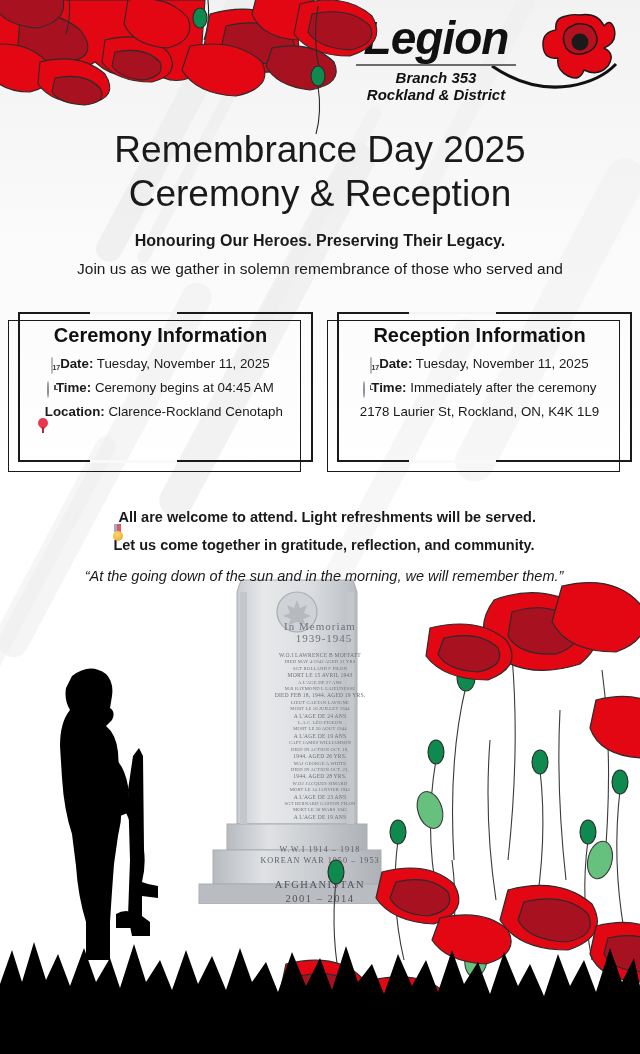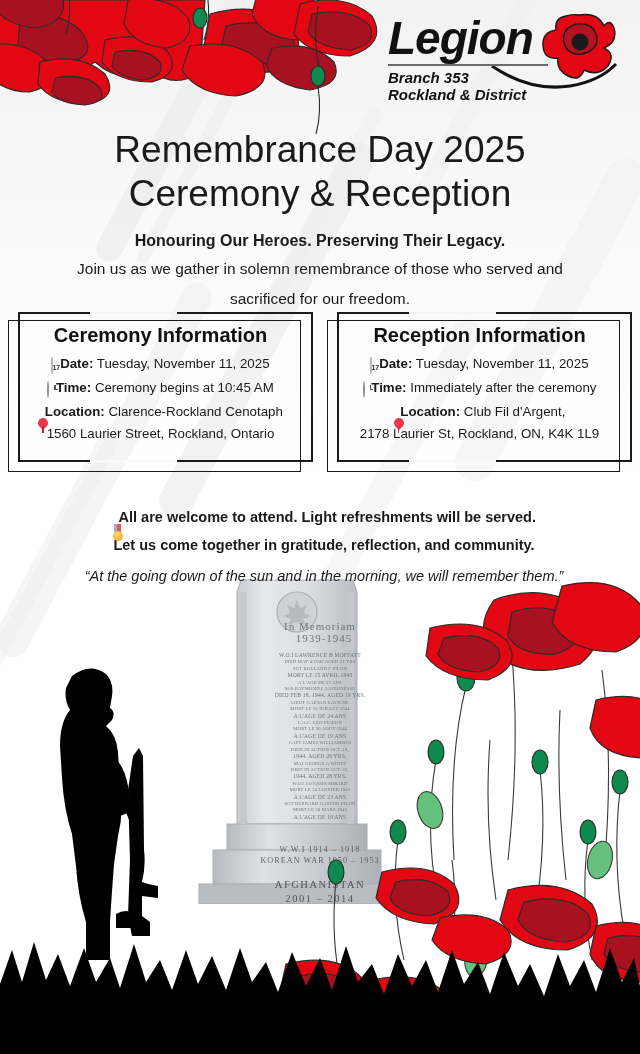--- a/index.html
+++ b/index.html
@@ -21,21 +21,21 @@
   .b6 { left:470px; top:-40px;  width:18px; height:260px; opacity:.5;}
   .b7 { left:530px; top:140px;  width:40px; height:360px; opacity:.45;}
   .b8 { left:30px;  top:420px;  width:20px; height:300px; opacity:.5;}
   .b9 { left:380px; top:300px;  width:26px; height:340px; opacity:.45;}
 
   .top-fade { position:absolute; left:0; top:0; width:640px; height:660px;
               background:linear-gradient(180deg,#f2f2f2 0%,#fafafa 35%,#ffffff 72%);
               z-index:1; }
 
   
-  .logo { position:absolute; right:92px; top:14px; z-index:20; text-align:left; }
+  .logo { position:absolute; right:124px; top:14px; z-index:20; text-align:center; }
   .logo-word { font-size:46px; font-weight:bold; font-style:italic; letter-spacing:-1px;
                line-height:48px; color:#111; }
   .logo-rule { width:160px; height:2px; background:#6b6b6b; margin:2px 0 3px auto; }
   .logo-sub  { font-size:15px; font-weight:bold; font-style:italic; line-height:17px; color:#111; }
 
   .logo-poppy { position:absolute; right:22px; top:12px; width:78px; height:72px; z-index:21; }
   .swoosh { position:absolute; right:20px; top:62px; width:130px; height:34px; z-index:19; }
 
   
   .title { position:absolute; left:0; right:0; top:128px; z-index:22;
@@ -172,68 +172,61 @@
 </svg>
 
 <div class="title">
   <div>Remembrance Day 2025</div>
   <div>Ceremony &amp; Reception</div>
 </div>
 
 <div class="tagline">
   <div class="l1">Honouring Our Heroes. Preserving Their Legacy.</div>
   <div class="l2">Join us as we gather in solemn remembrance of those who served and</div>
-  <div class="l2">sacrificed for our freedom.</div>
 </div>
 
 <div class="boxes">
 
   <div class="box">
     <div class="frame-outer"></div>
     <div class="frame-inner"></div>
     <div class="box-body">
       <div class="box-title">Ceremony Information</div>
       <div class="row">
         <span class="em"><span class="cal"><i></i><s>17</s></span></span>
         <b>Date:</b>
         <span>Tuesday, November 11, 2025</span>
       </div>
       <div class="row">
         <span class="em"><span class="clk"></span></span>
         <b>Time:</b>
-        <span>Ceremony begins at 10:45 AM</span>
+        <span>Ceremony begins at 04:45 AM</span>
       </div>
       <div class="row">
         <span class="em"><span class="pin"></span></span>
         <b>Location:</b>
         <span>Clarence-Rockland Cenotaph</span>
       </div>
-      <div class="row">1560 Laurier Street, Rockland, Ontario</div>
     </div>
   </div>
 
   <div class="box">
     <div class="frame-outer"></div>
     <div class="frame-inner"></div>
     <div class="box-body">
       <div class="box-title">Reception Information</div>
       <div class="row">
         <span class="em"><span class="cal"><i></i><s>17</s></span></span>
         <b>Date:</b>
         <span>Tuesday, November 11, 2025</span>
       </div>
       <div class="row">
         <span class="em"><span class="clk"></span></span>
         <b>Time:</b>
         <span>Immediately after the ceremony</span>
-      </div>
-      <div class="row">
-        <span class="em"><span class="pin"></span></span>
-        <b>Location:</b>
-        <span>Club Fil d'Argent,</span>
       </div>
       <div class="row">2178 Laurier St, Rockland, ON, K4K 1L9</div>
     </div>
   </div>
 
 </div>
 
 <div class="notes">
   <div class="n1">
     <span class="em"><span class="medal"><i></i><s></s></span></span>

